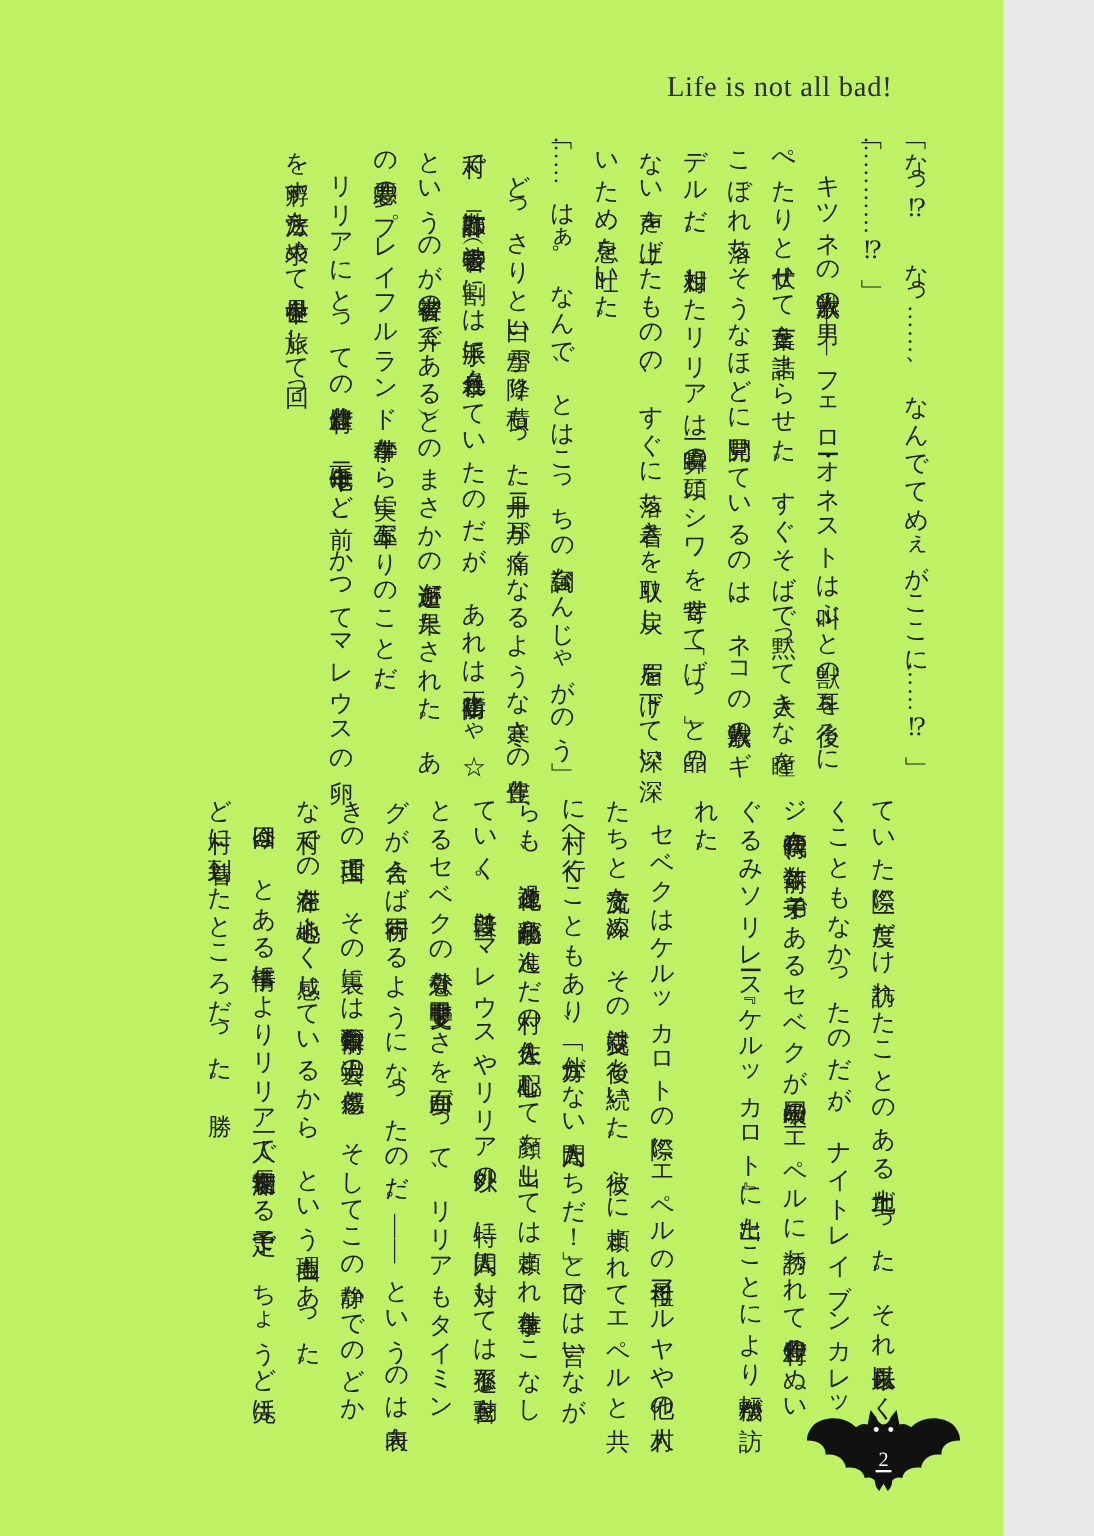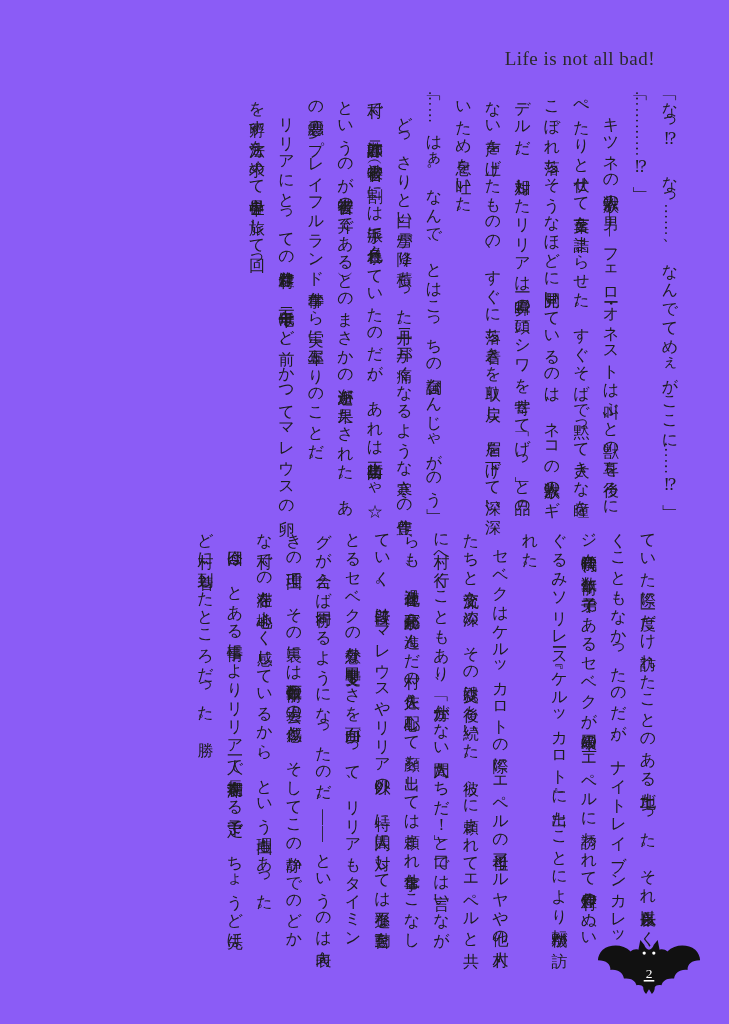--- a/index.html
+++ b/index.html
@@ -1,19 +1,19 @@
 <!DOCTYPE html>
 <html lang="ja"><head>
 <meta charset="utf-8">
 <style>
   html,body{margin:0;padding:0;background:#e8e8e8;}
   .page{
     position:relative;
-    width:729px;height:1024px;
-    background:#8b5cf6;
+    width:669px;height:1024px;
+    background:#bef264;
     color:#1e1e1e;
     font-family:"Liberation Serif","DejaVu Serif",serif;
     overflow:hidden;
   }
   .running-head{
     position:absolute;
     top:48px;right:74px;
     font-size:19px;
     letter-spacing:.5px;
     color:#2a2a2a;

